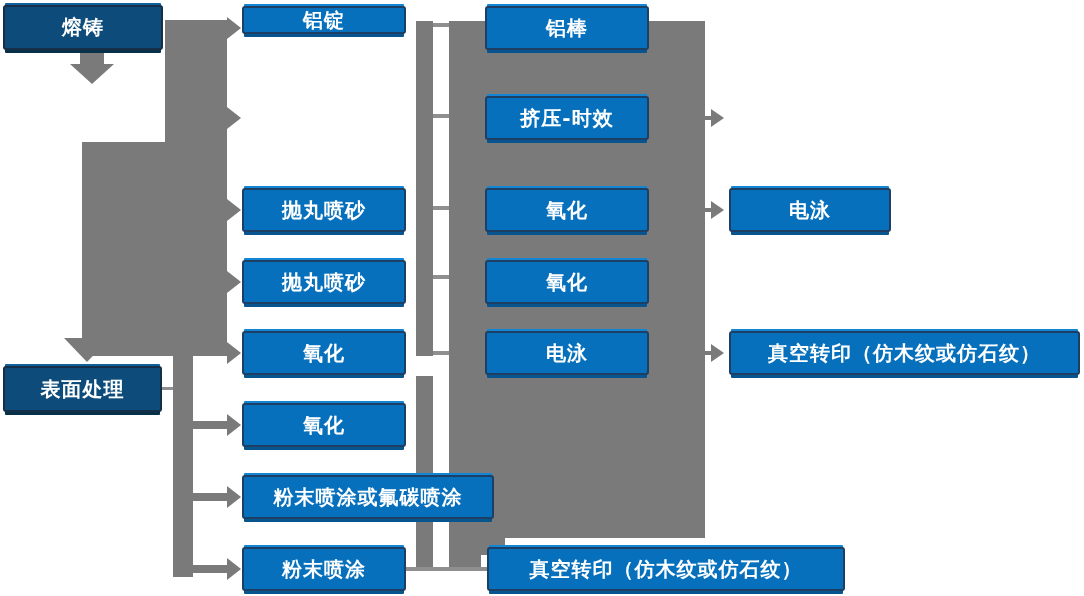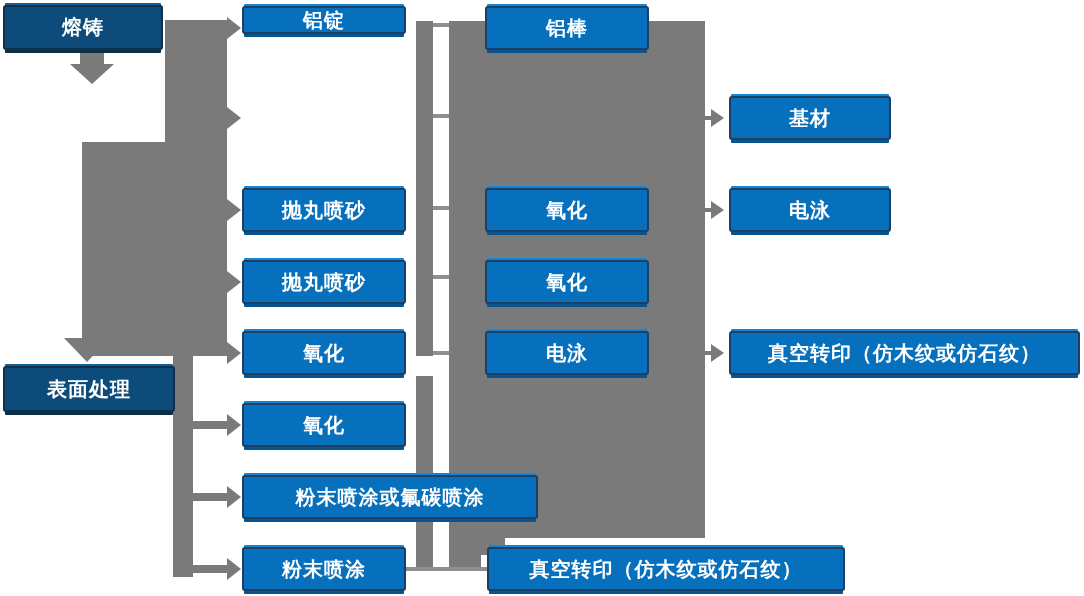--- a/index.html
+++ b/index.html
@@ -56,29 +56,29 @@
     <div class="tri" style="border-top: 11px solid transparent; border-bottom: 11px solid transparent; border-left: 14px solid rgb(122, 122, 122); left: 227px; top: 342px;"></div>
     <div class="tri" style="border-top: 11px solid transparent; border-bottom: 11px solid transparent; border-left: 14px solid rgb(122, 122, 122); left: 227px; top: 414px;"></div>
     <div class="tri" style="border-top: 11px solid transparent; border-bottom: 11px solid transparent; border-left: 14px solid rgb(122, 122, 122); left: 227px; top: 486px;"></div>
     <div class="tri" style="border-top: 11px solid transparent; border-bottom: 11px solid transparent; border-left: 14px solid rgb(122, 122, 122); left: 227px; top: 558px;"></div>
     <div class="tri" style="border-left: 22px solid transparent; border-right: 22px solid transparent; border-top: 20px solid rgb(122, 122, 122); left: 70px; top: 64px;"></div>
     <div class="tri" style="border-left: 23px solid transparent; border-right: 23px solid transparent; border-top: 24px solid rgb(122, 122, 122); left: 64px; top: 338px;"></div>
     <div class="tri" style="border-top: 9px solid transparent; border-bottom: 9px solid transparent; border-left: 13px solid rgb(122, 122, 122); left: 711px; top: 109px;"></div>
     <div class="tri" style="border-top: 9px solid transparent; border-bottom: 9px solid transparent; border-left: 13px solid rgb(122, 122, 122); left: 711px; top: 201px;"></div>
     <div class="tri" style="border-top: 9px solid transparent; border-bottom: 9px solid transparent; border-left: 13px solid rgb(122, 122, 122); left: 711px; top: 344px;"></div>
     <div class="node dark" style="left: 3px; top: 5px; width: 160px; height: 45px;">熔铸</div>
-    <div class="node dark" style="left: 3px; top: 366px; width: 172px; height: 46px;">表面处理</div>
+    <div class="node dark" style="left: 3px; top: 366px; width: 159px; height: 46px;">表面处理</div>
     <div class="node primary" style="left: 242px; top: 6px; width: 164px; height: 28px;">铝锭</div>
     <div class="node primary" style="left: 242px; top: 188px; width: 164px; height: 44px;">抛丸喷砂</div>
     <div class="node primary" style="left: 242px; top: 260px; width: 164px; height: 44px;">抛丸喷砂</div>
     <div class="node primary" style="left: 242px; top: 331px; width: 164px; height: 44px;">氧化</div>
     <div class="node primary" style="left: 242px; top: 403px; width: 164px; height: 44px;">氧化</div>
-    <div class="node primary" style="left: 242px; top: 475px; width: 296px; height: 44px;">粉末喷涂或氟碳喷涂</div>
+    <div class="node primary" style="left: 242px; top: 475px; width: 252px; height: 44px;">粉末喷涂或氟碳喷涂</div>
     <div class="node primary" style="left: 485px; top: 6px; width: 164px; height: 44px;">铝棒</div>
     <div class="node primary" style="left: 242px; top: 547px; width: 164px; height: 44px;">粉末喷涂</div>
+    <div class="node primary" style="left: 485px; top: 96px; width: 164px; height: 44px;">挤压-时效</div>
     <div class="node primary" style="left: 485px; top: 188px; width: 164px; height: 44px;">氧化</div>
     <div class="node primary" style="left: 485px; top: 260px; width: 164px; height: 44px;">氧化</div>
     <div class="node primary" style="left: 485px; top: 331px; width: 164px; height: 44px;">电泳</div>
-    <div class="node primary" style="left: 729px; top: 96px; width: 162px; height: 44px;">基材</div>
     <div class="node primary" style="left: 729px; top: 188px; width: 162px; height: 44px;">电泳</div>
     <div class="node primary" style="left: 729px; top: 331px; width: 351px; height: 44px;">真空转印（仿木纹或仿石纹）</div>
     <div class="node primary" style="left: 487px; top: 547px; width: 358px; height: 44px;">真空转印（仿木纹或仿石纹）</div>
   </div>
 
 </body></html>

